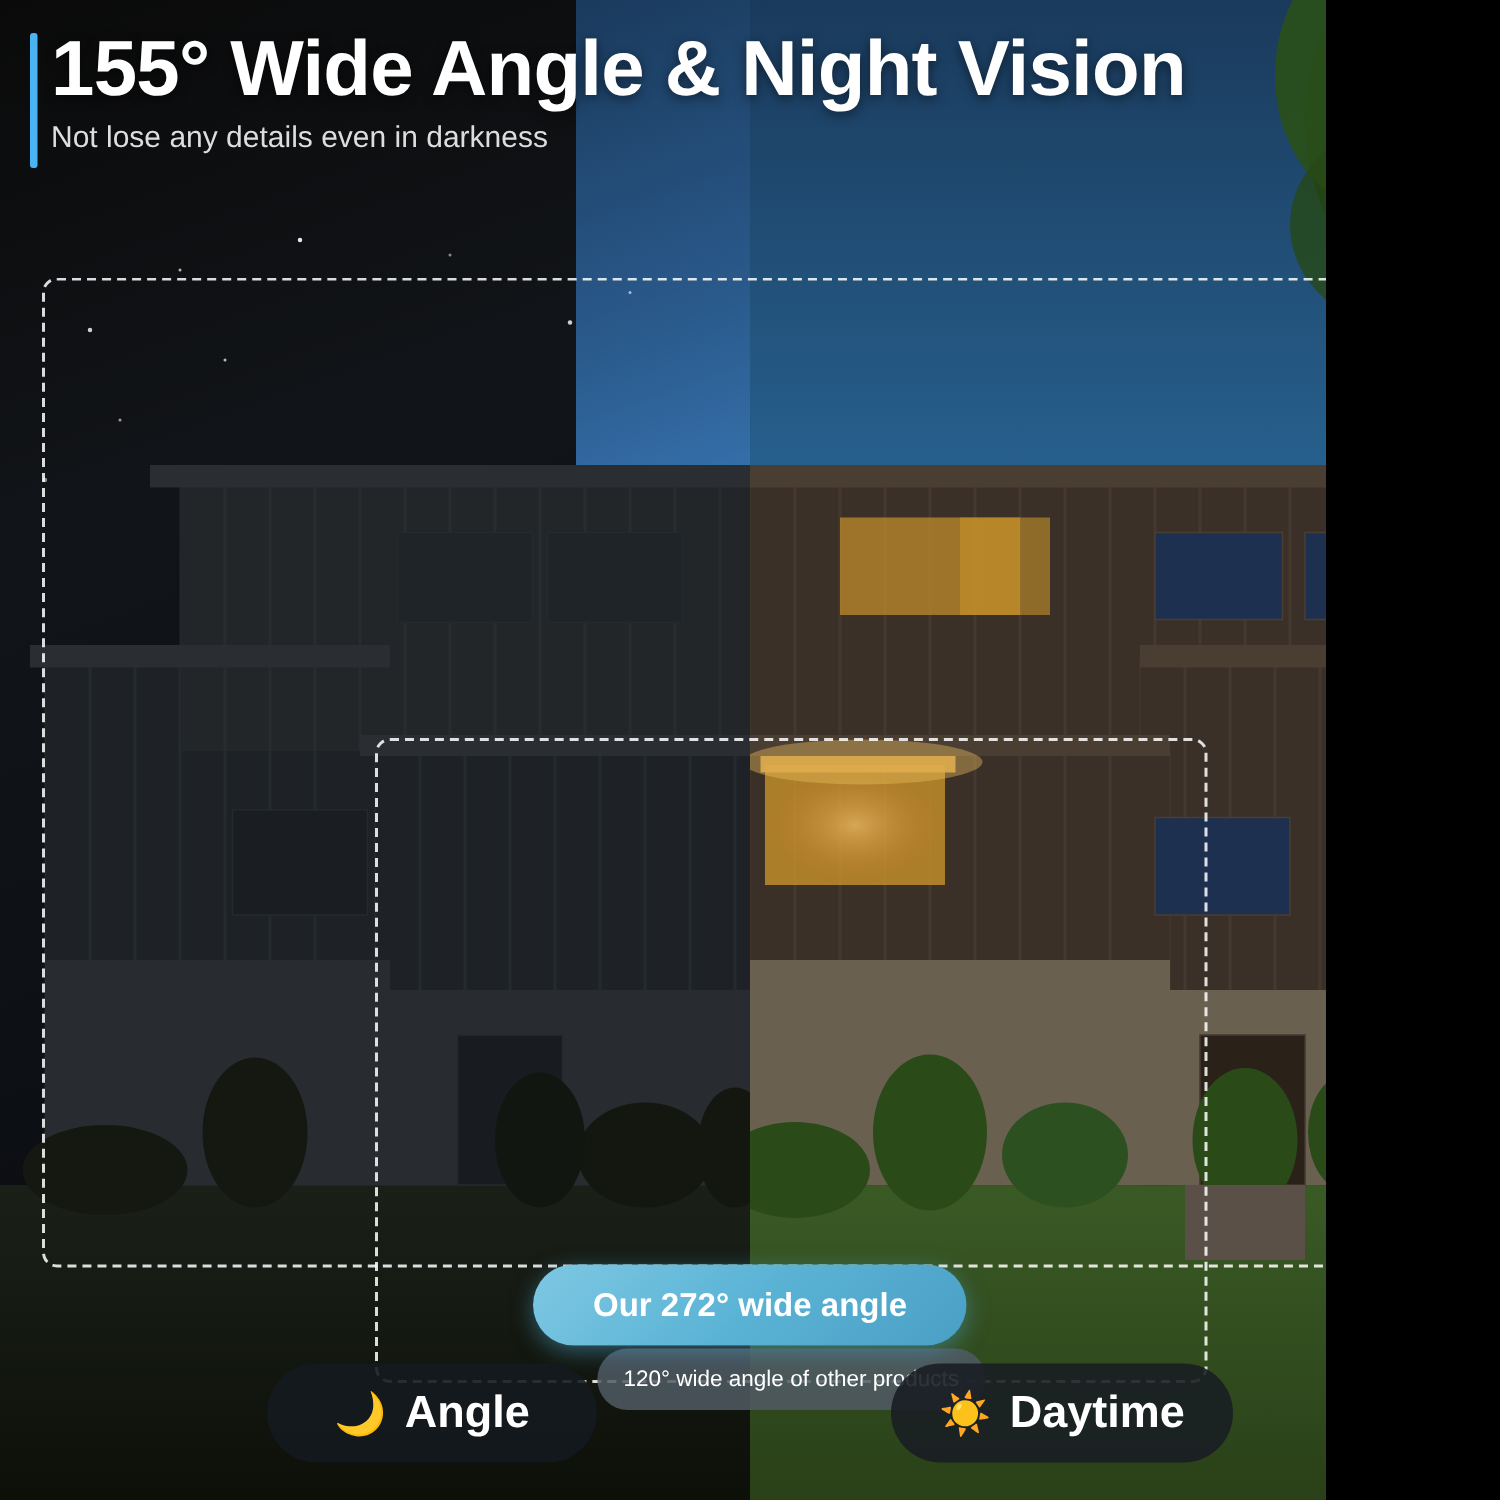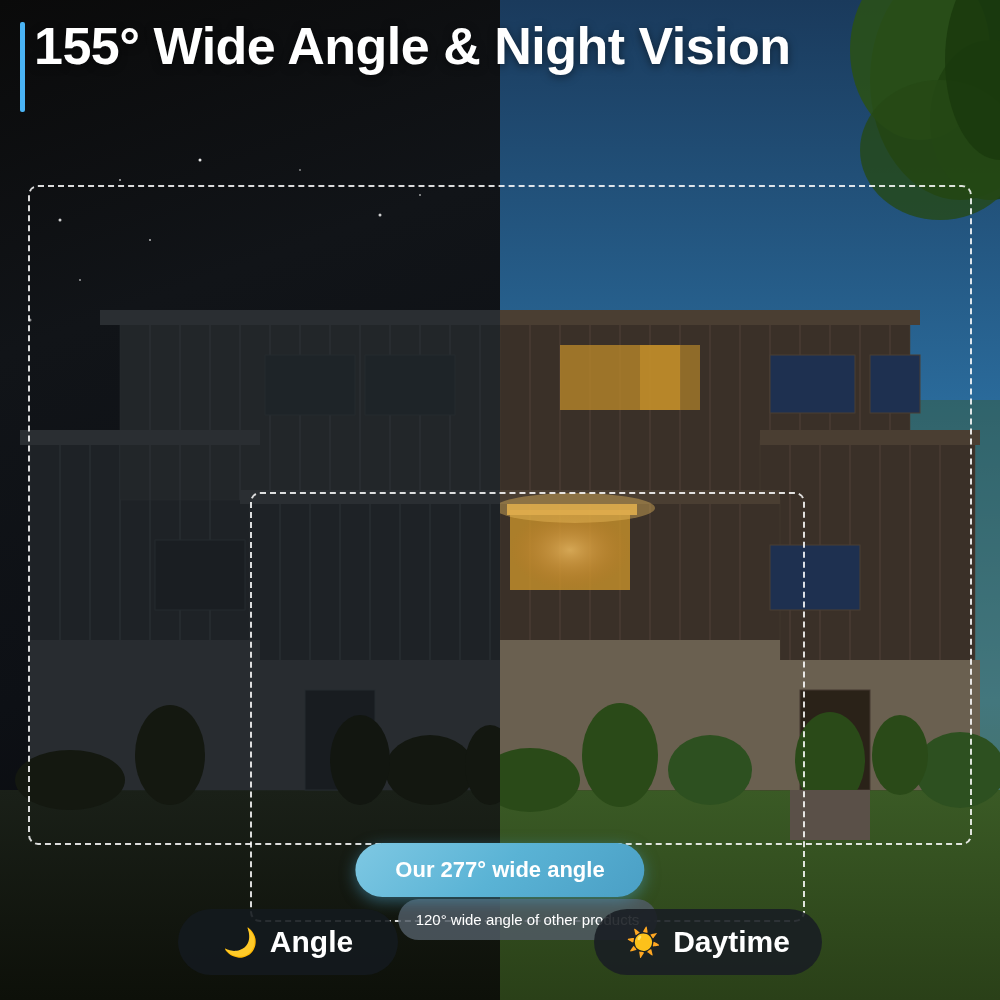--- a/index.html
+++ b/index.html
@@ -6,21 +6,21 @@
 
     body {
       width: 1000px;
       height: 1000px;
       overflow: hidden;
       font-family: Arial, sans-serif;
       background: #000;
     }
 
     .container {
-      width: 1000px;
+      width: 884px;
       height: 1000px;
       position: relative;
       overflow: hidden;
     }
 
     .bg-night {
       position: absolute;
       top: 0; left: 0;
       width: 500px;
       height: 1000px;
@@ -378,34 +378,35 @@
 
     <g clip-path="url(#dayClip)">
       <ellipse cx="575" cy="508" rx="80" ry="15" fill="#f0c060" opacity="0.4"></ellipse>
     </g>
 
   </svg>
 
   <div class="header">
     <div class="header-accent"></div>
     <div class="title-text">155° Wide Angle &amp; Night Vision</div>
+    <div class="subtitle-text">Not lose any details even in darkness</div>
   </div>
 
   <div class="outer-dashed">
 
     <div class="inner-dashed">
 
       <div class="label-120">
         <span>120° wide angle of
 other products</span>
       </div>
     </div>
 
     <div class="label-155">
-      <span>Our 277° wide angle</span>
+      <span>Our 272° wide angle</span>
     </div>
 
   </div>
 
   <div class="bottom-labels">
     <div class="mode-label night-label">
       <span class="mode-icon">🌙</span>
       <span>Angle</span>
     </div>
     <div class="mode-label day-label">

